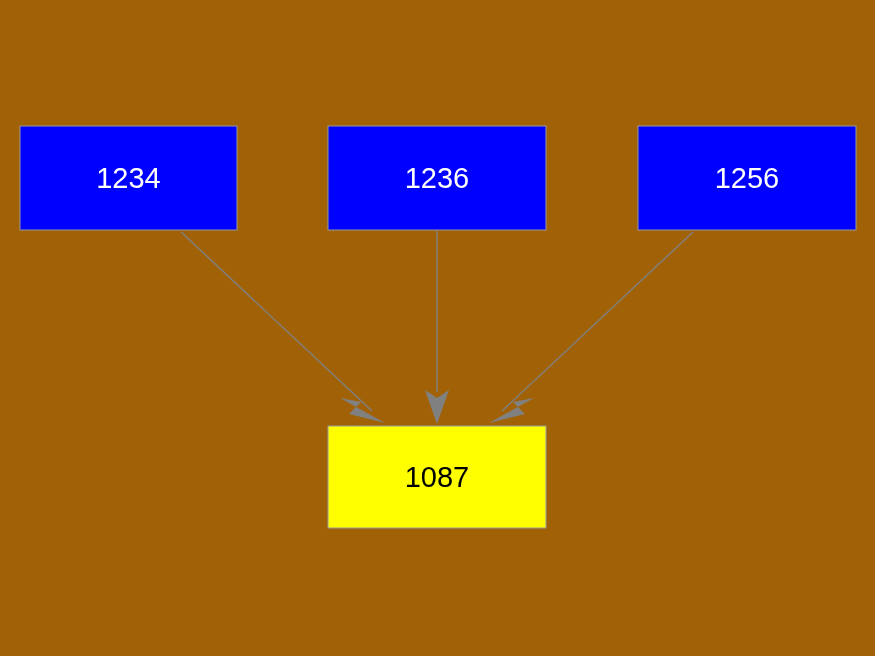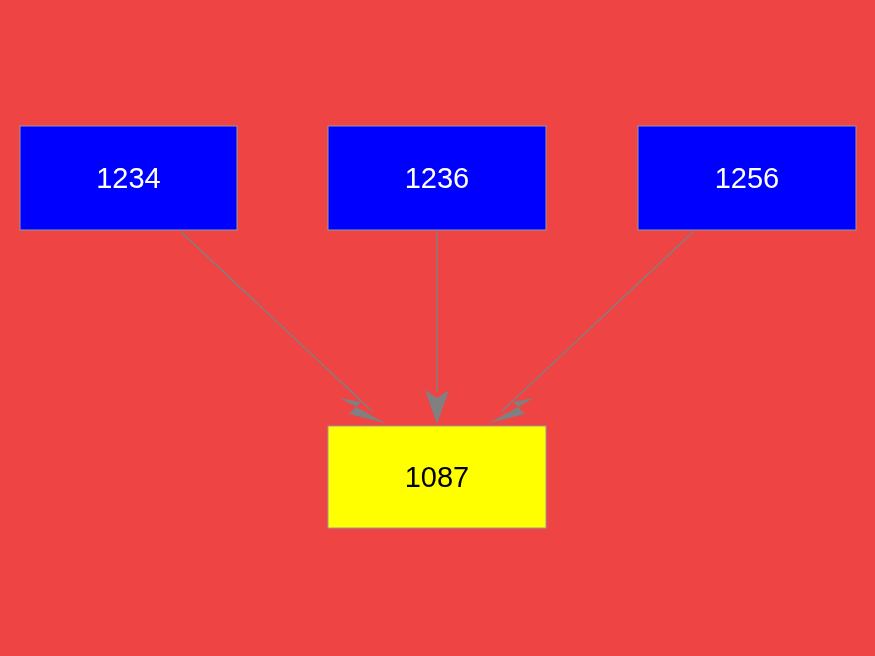--- a/index.html
+++ b/index.html
@@ -11,21 +11,21 @@
   body {
     width: 875px;
     height: 656px;
     overflow: hidden;
     font-family: "Liberation Sans", sans-serif;
   }
   #canvas-root {
     position: relative;
     width: 875px;
     height: 656px;
-    background: #ef4444;
+    background: #a16207;
   }
   #graph-svg {
     position: absolute;
     top: 0;
     left: 0;
     width: 875px;
     height: 656px;
     display: block;
   }
   .node-rect {

